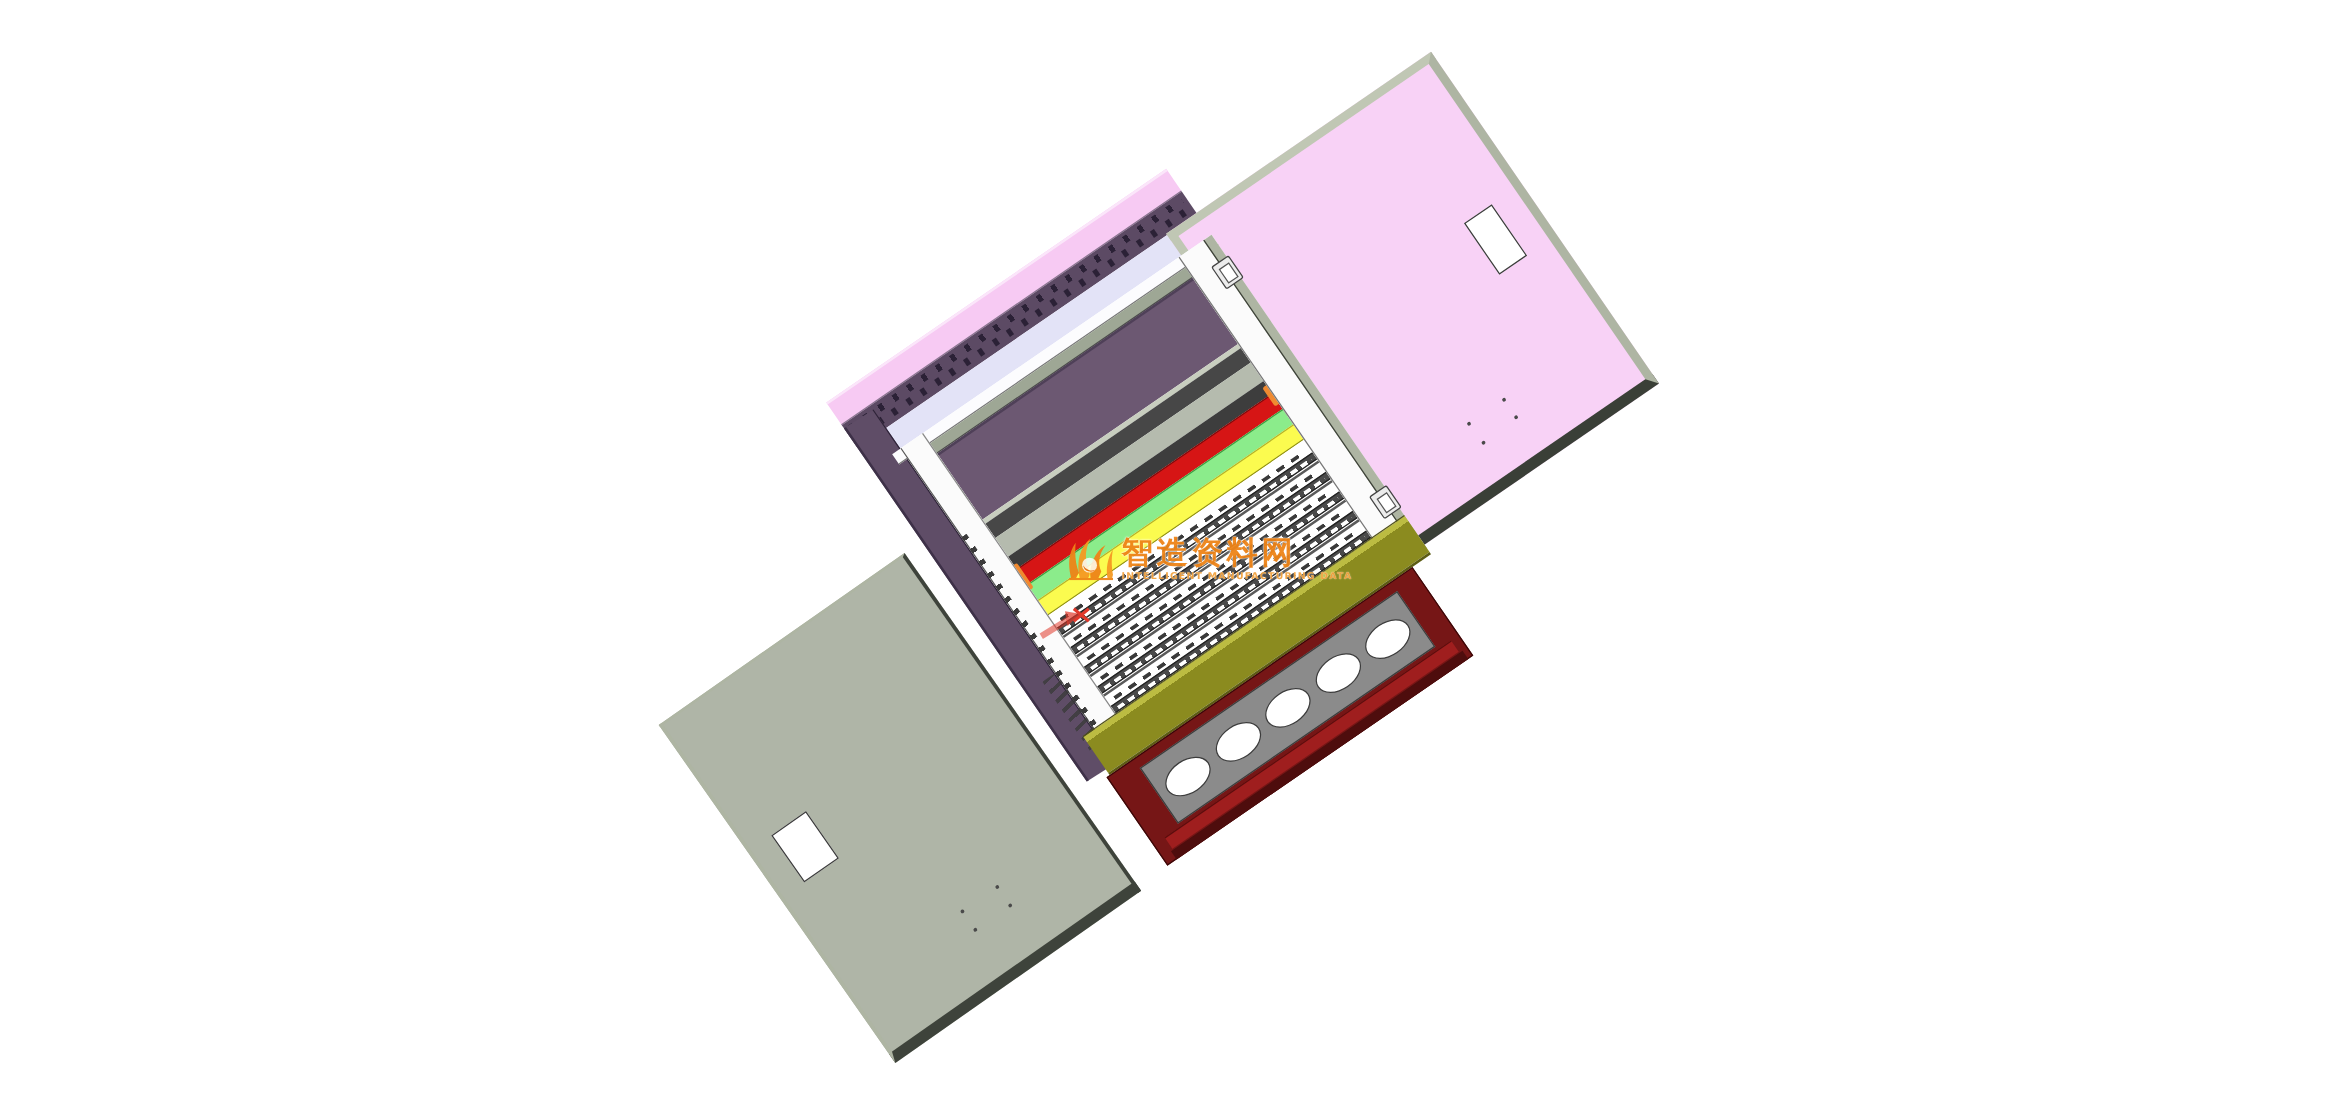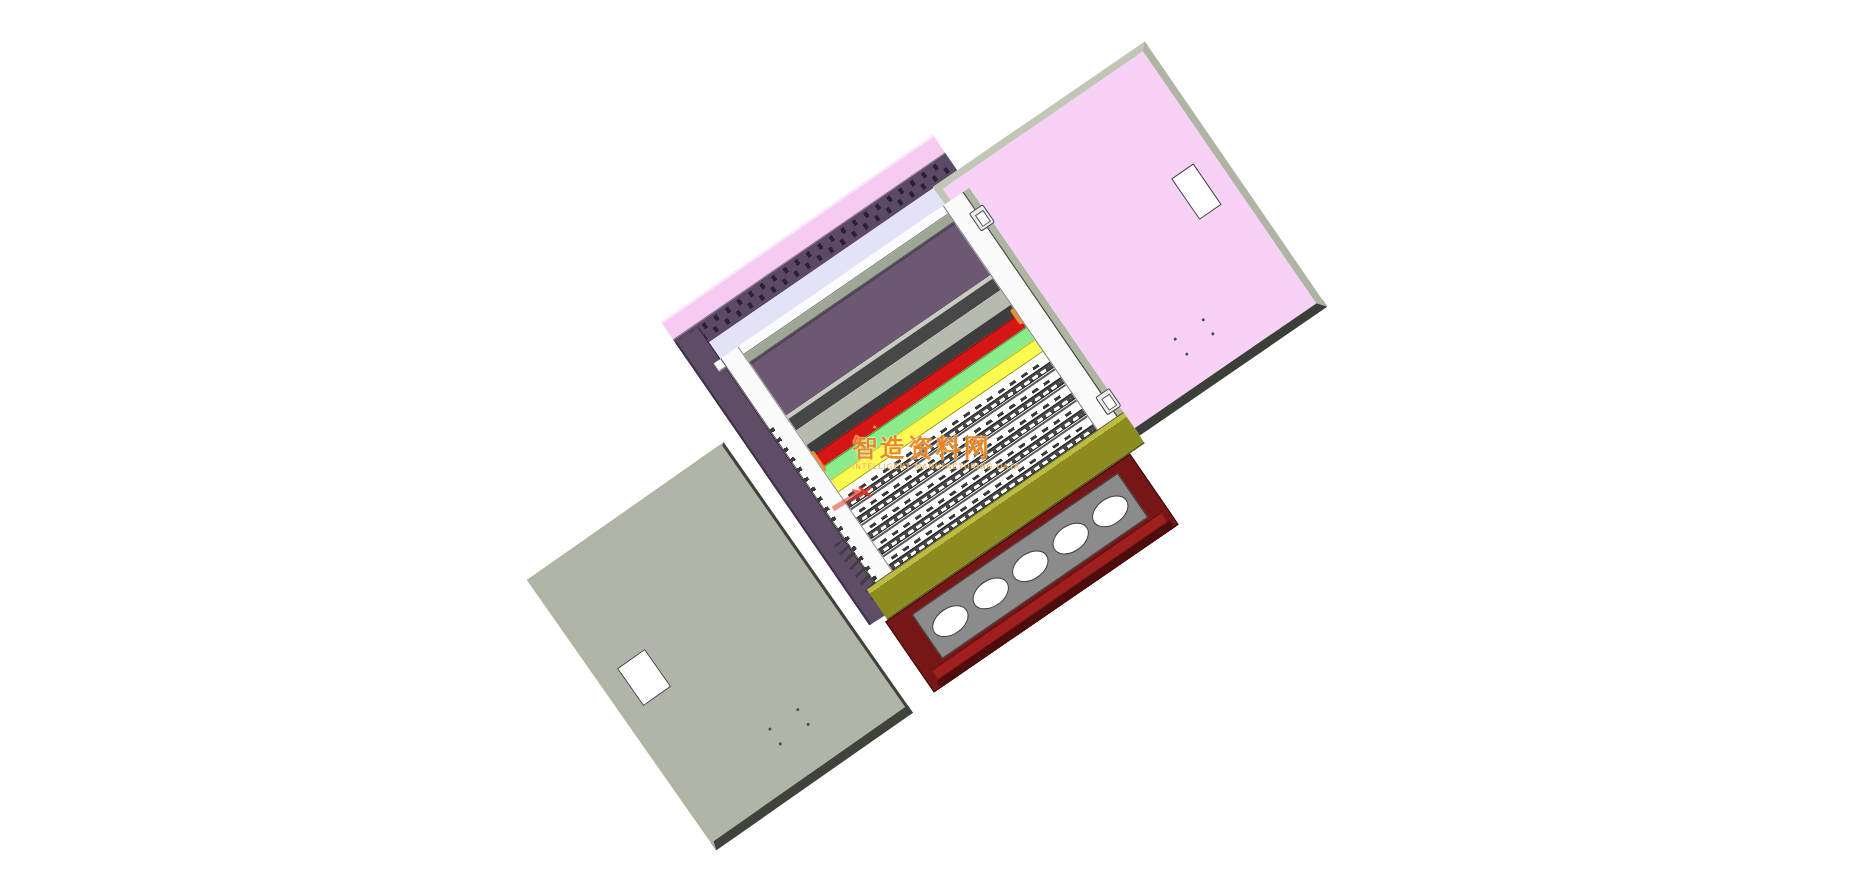--- a/index.html
+++ b/index.html
@@ -82,25 +82,25 @@
   .maroon{left:15px;top:374px;width:297px;height:86px;background:var(--maroon);border:1px solid #3a0808;}
   .gland-plate{position:absolute;left:25px;top:8px;width:250px;height:54px;background:var(--gland_gray);
     border:1px solid #3c3c3c;display:flex;align-items:center;justify-content:space-between;padding:0 7px;}
   .oval{width:40px;height:27px;background:#fff;border-radius:50%;border:1px solid #3c3c3c;flex:0 0 auto;}
   .red-stripe{position:absolute;left:10px;top:65px;width:278px;height:11px;background:var(--red_stripe);
     border-top:1px solid #5c0e0e;}
   .maroon-bottom{position:absolute;left:8px;top:77px;width:283px;height:8px;background:var(--maroon_dark);}
 
   
   #cursor{left:830px;top:480px;width:46px;height:32px;}
-  #watermark{left:852px;top:424px;width:230px;height:46px;display:flex;align-items:flex-start;gap:6px;opacity:.95;flex-direction:column;}
+  #watermark{left:852px;top:424px;width:230px;height:46px;display:flex;align-items:center;gap:6px;opacity:.95;}
   #wm-text-block{display:flex;flex-direction:column;line-height:1;}
   #wm-title{font-size:25px;font-weight:bold;letter-spacing:3px;color:var(--watermark_orange);
     text-shadow:0 0 2px #fff,0 0 1px #fff;white-space:nowrap;}
-  #wm-tagline{font-size:7.5px;font-weight:normal;letter-spacing:1px;color:#f2a340;margin-top:3px;
+  #wm-tagline{font-size:7.5px;font-weight:bold;letter-spacing:1px;color:#f2a340;margin-top:3px;
     text-shadow:0 0 1px #fff;white-space:nowrap;}
 </style>
 </head>
 <body>
 
 <div id="stage">
 
   <div class="door door-gray">
     <div class="cutout"></div>
     <div class="dot" style="left:109px;top:258px"></div>

